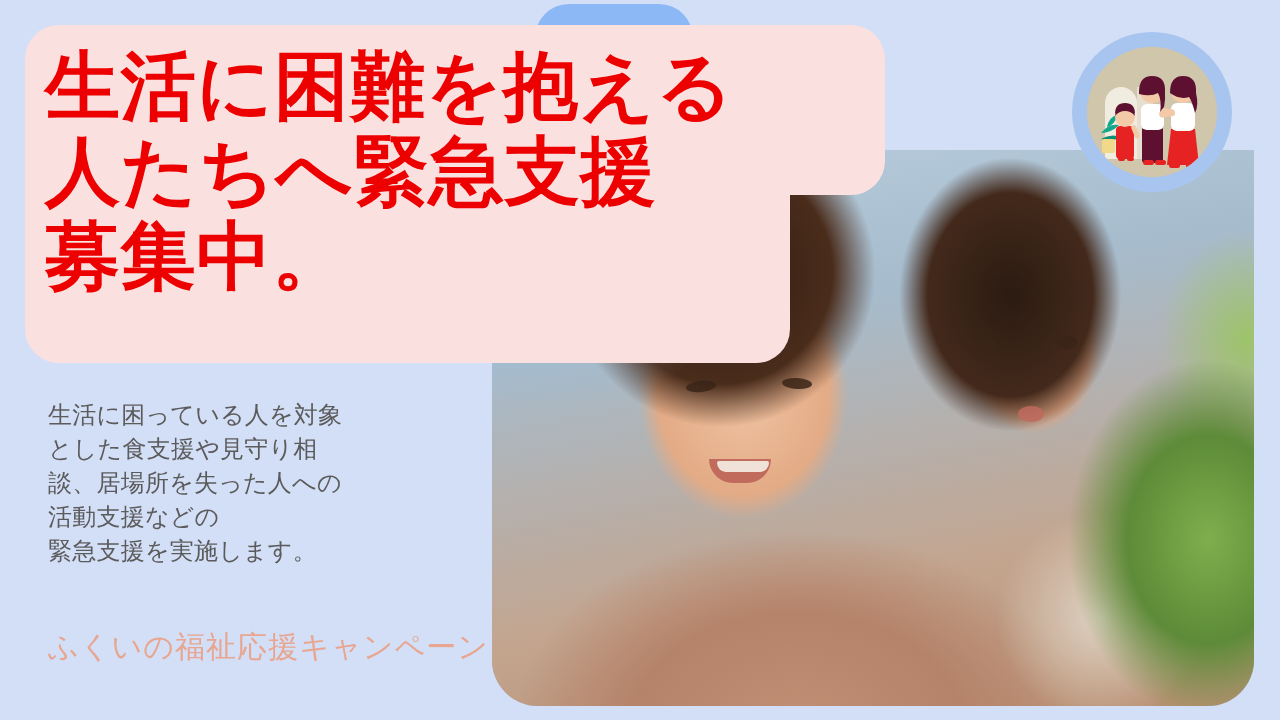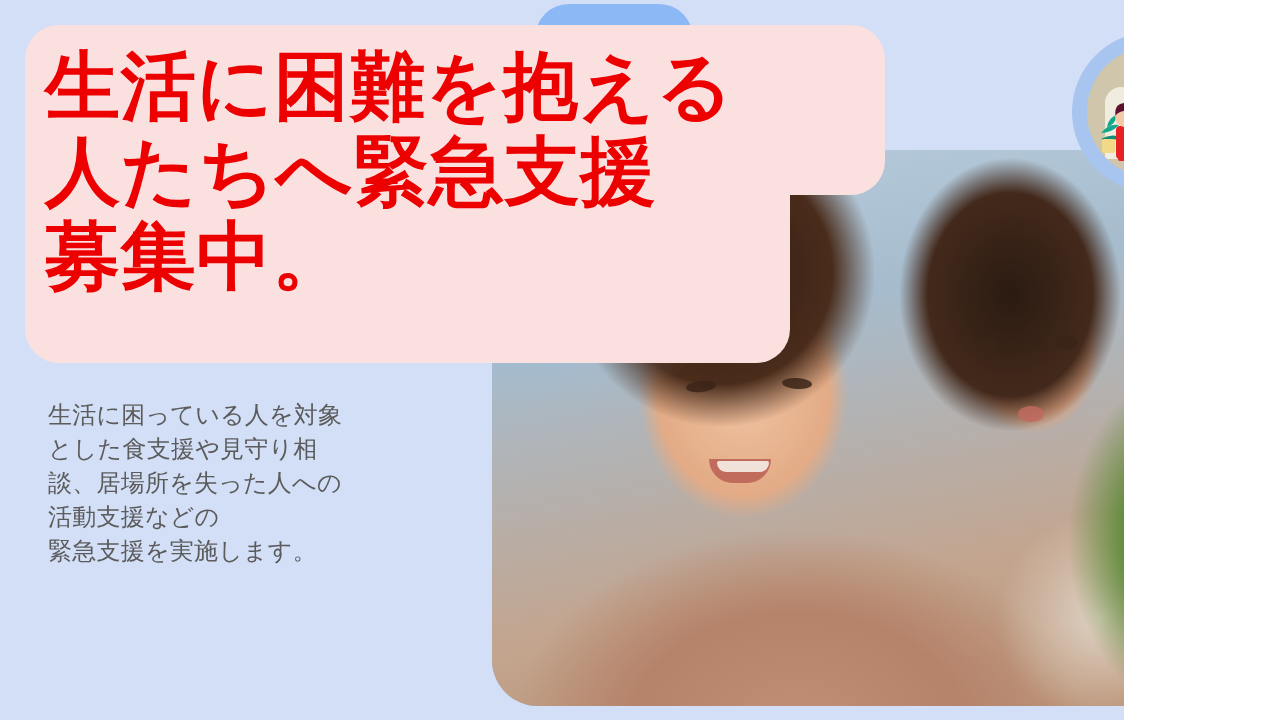--- a/index.html
+++ b/index.html
@@ -4,21 +4,21 @@
 <title>Poster</title>
 <style>
   * { margin:0; padding:0; box-sizing:border-box; }
   html, body {
     width:1280px; height:720px;
     overflow:hidden;
     font-family:"Liberation Sans","DejaVu Sans",sans-serif;
   }
   #stage {
     position:relative;
-    width:1124px; height:720px;
+    width:1280px; height:720px;
     background:#d3dff7;
     overflow:hidden;
   }
 
   
   .blue-accent {
     position:absolute;
     left:535px; top:4px;
     width:158px; height:70px;
     background:#8cb8f6;
@@ -176,20 +176,21 @@
   <div class="headline">生活に困難を抱える
 人たちへ緊急支援
 募集中。</div>
 
   <div class="body-text">生活に困っている人を対象
 とした食支援や見守り相
 談、居場所を失った人への
 活動支援などの
 緊急支援を実施します。</div>
 
+  <div class="tagline">ふくいの福祉応援キャンペーン</div>
 
   <div class="badge">
     <div class="badge-inner">
       <svg viewBox="0 0 130 130" xmlns="http://www.w3.org/2000/svg">
         <rect x="0" y="0" width="130" height="130" fill="#cfc6ab"></rect>
 
         <path d="M18 112 L18 56 a16 16 0 0 1 32 0 L50 112 Z" fill="#f1ece0"></path>
         <rect x="50" y="40" width="16" height="72" fill="#e6dfcf"></rect>
 
         <g>

